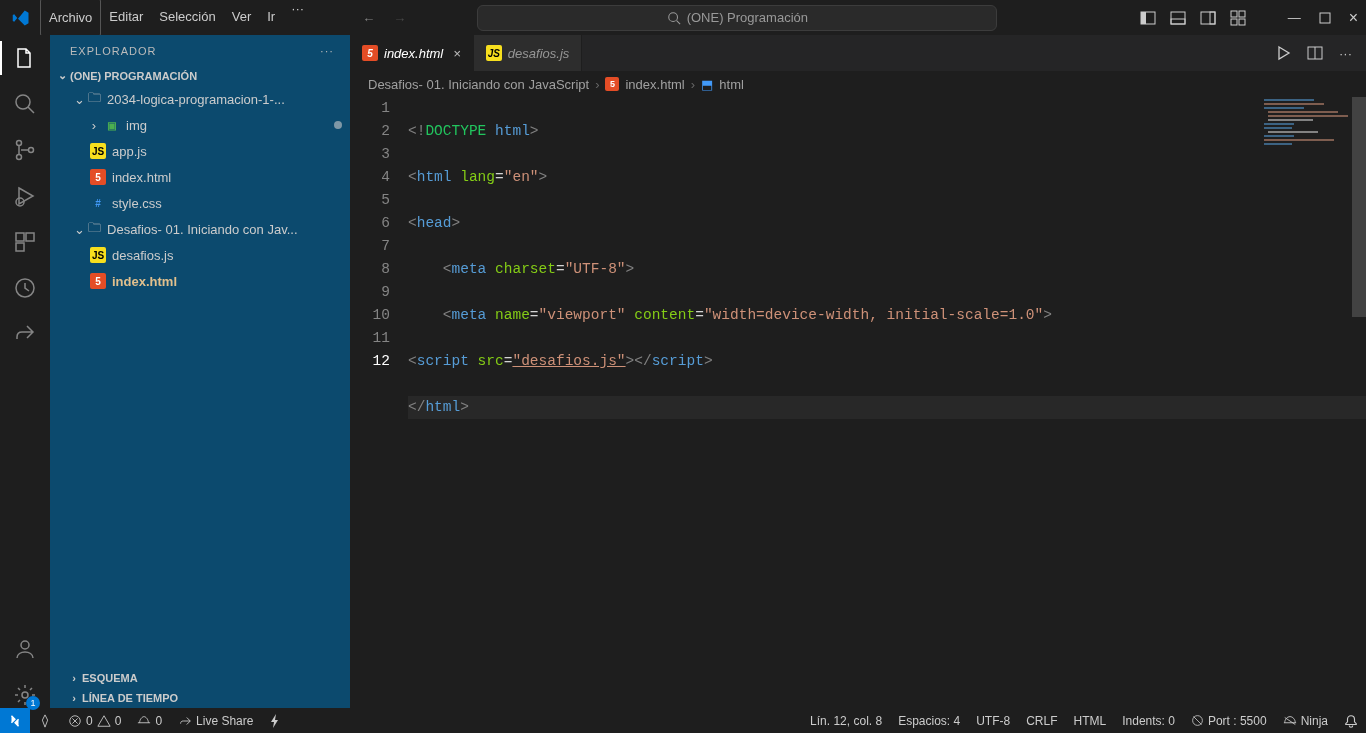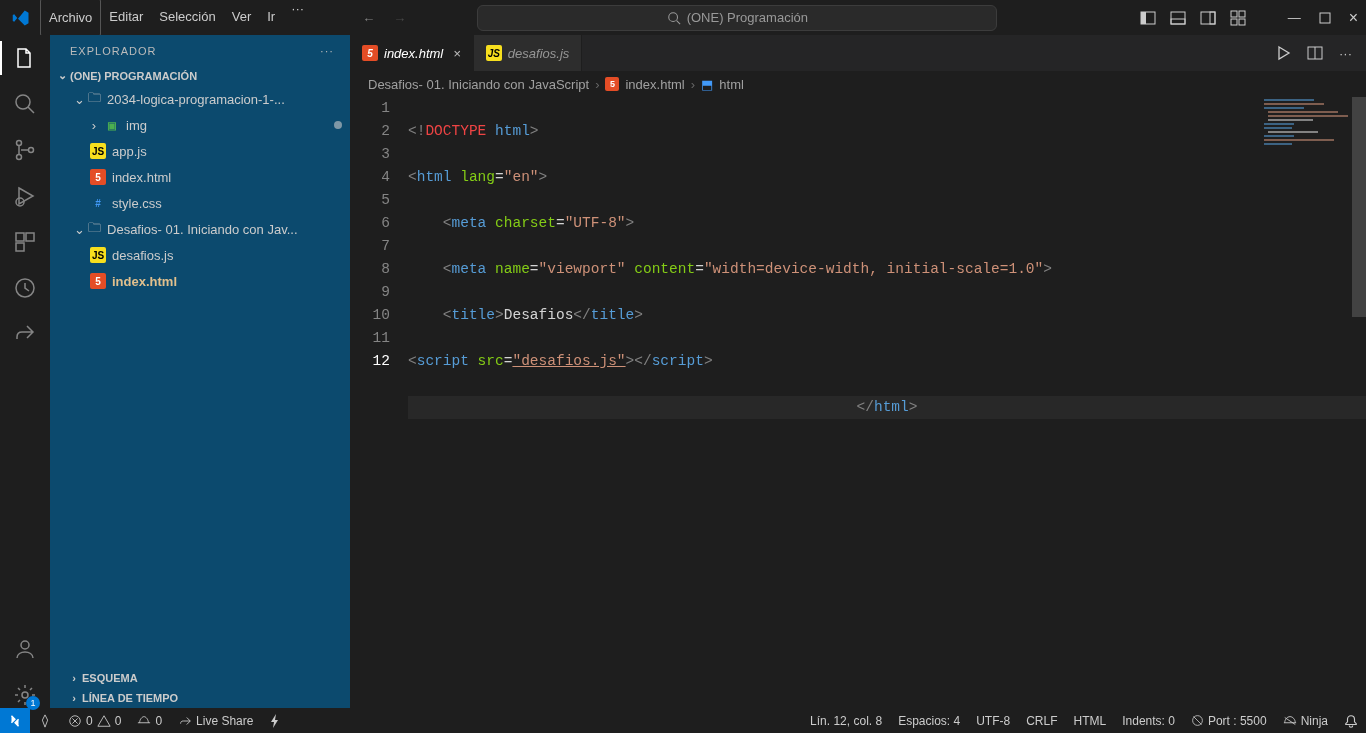--- a/index.html
+++ b/index.html
@@ -44,23 +44,23 @@
 .tab.active { background:#1e1e1e; color:#fff; font-style:italic; }
 .tab-close { margin-left:4px; opacity:0.7; }
 .tab-actions { margin-left:auto; display:flex; align-items:center; gap:16px; padding-right:14px; color:#c5c5c5; }
 .breadcrumb { height:26px; display:flex; align-items:center; padding-left:18px; gap:6px; color:#a0a0a0; font-size:13px; }
 .breadcrumb .sep { color:#666; }
 .code-area { flex:1; display:flex; font-family:"Consolas","Courier New",monospace; font-size:14.5px; line-height:23px; position:relative; }
 .gutter { width:58px; text-align:right; color:#858585; padding-right:18px; user-select:none; }
 .gutter .ln.active { color:#fff; }
 .code { flex:1; white-space:pre; color:#d4d4d4; }
 .code .line { height:23px; }
-.code .line.cursor-line { background:#282828;text-align:center; }
+.code .line.cursor-line { background:#282828; }
 .minimap { position:absolute; right:14px; top:62px; width:90px; height:90px; opacity:0.55; }
-.tk-gray{color:#808080}.tk-blue{color:#569cd6}.tk-red{color:#ef4444}.tk-attr{color:#84cc16}.tk-str{color:#ce9178}.tk-white{color:#d4d4d4}.tk-underline{text-decoration:underline}
+.tk-gray{color:#808080}.tk-blue{color:#569cd6}.tk-red{color:#22c55e}.tk-attr{color:#84cc16}.tk-str{color:#ce9178}.tk-white{color:#d4d4d4}.tk-underline{text-decoration:underline}
 .scrollbar-v { position:absolute; right:0; top:62px; width:14px; height:600px; }
 .scrollbar-thumb { position:absolute; right:0; width:14px; background:#424242; height:220px; top:0; }
 .statusbar { height:25px; background:#1e1e1e; display:flex; align-items:center; font-size:12px; color:#cccccc; }
 .remote { background:#0078d4; color:#fff; height:100%; display:flex; align-items:center; padding:0 8px; }
 .status-item { padding:0 8px; display:flex; align-items:center; gap:4px; cursor:pointer; height:100%; }
 .status-right { margin-left:auto; display:flex; }
 .chev { display:inline-block; width:8px; text-align:center; }
 svg { display:block; }
 </style>
 </head>
@@ -279,23 +279,23 @@
           <div class="ln">7</div>
           <div class="ln">8</div>
           <div class="ln">9</div>
           <div class="ln">10</div>
           <div class="ln">11</div>
           <div class="ln active">12</div>
       </div>
       <div class="code">
 <div class="line"><span class="tk-gray">&lt;!</span><span class="tk-red">DOCTYPE</span><span class="tk-blue"> html</span><span class="tk-gray">&gt;</span></div>
 <div class="line"><span class="tk-gray">&lt;</span><span class="tk-blue">html</span><span class="tk-attr"> lang</span><span class="tk-white">=</span><span class="tk-str">"en"</span><span class="tk-gray">&gt;</span></div>
+<div class="line"><span class="tk-gray">&lt;</span><span class="tk-blue">head</span><span class="tk-gray">&gt;</span></div>
 <div class="line"><span class="tk-gray">    &lt;</span><span class="tk-blue">meta</span><span class="tk-attr"> charset</span><span class="tk-white">=</span><span class="tk-str">"UTF-8"</span><span class="tk-gray">&gt;</span></div>
 <div class="line"><span class="tk-gray">    &lt;</span><span class="tk-blue">meta</span><span class="tk-attr"> name</span><span class="tk-white">=</span><span class="tk-str">"viewport"</span><span class="tk-attr"> content</span><span class="tk-white">=</span><span class="tk-str">"width=device-width, initial-scale=1.0"</span><span class="tk-gray">&gt;</span></div>
-<div class="line"><span class="tk-gray">    &lt;</span><span class="tk-blue">title</span><span class="tk-gray">&gt;</span><span class="tk-white">Desafios</span><span class="tk-gray">&lt;/</span><span class="tk-blue">title</span><span class="tk-gray">&gt;</span></div>
 <div class="line"><span class="tk-gray">&lt;</span><span class="tk-blue">script</span><span class="tk-attr"> src</span><span class="tk-white">=</span><span class="tk-str tk-underline">"desafios.js"</span><span class="tk-gray">&gt;</span><span class="tk-gray">&lt;/</span><span class="tk-blue">script</span><span class="tk-gray">&gt;</span></div>
 <div class="line cursor-line"><span class="tk-gray">&lt;/</span><span class="tk-blue">html</span><span class="tk-gray">&gt;</span></div>
       </div>
     </div>
     <div class="scrollbar-v">
         <div class="scrollbar-thumb"></div>
       </div>
     <svg class="minimap" viewBox="0 0 90 90">
         <rect width="90" height="90" fill="#1e1e1e"></rect>
         <rect x="2" y="2" width="50" height="2" fill="#569cd6"></rect>

